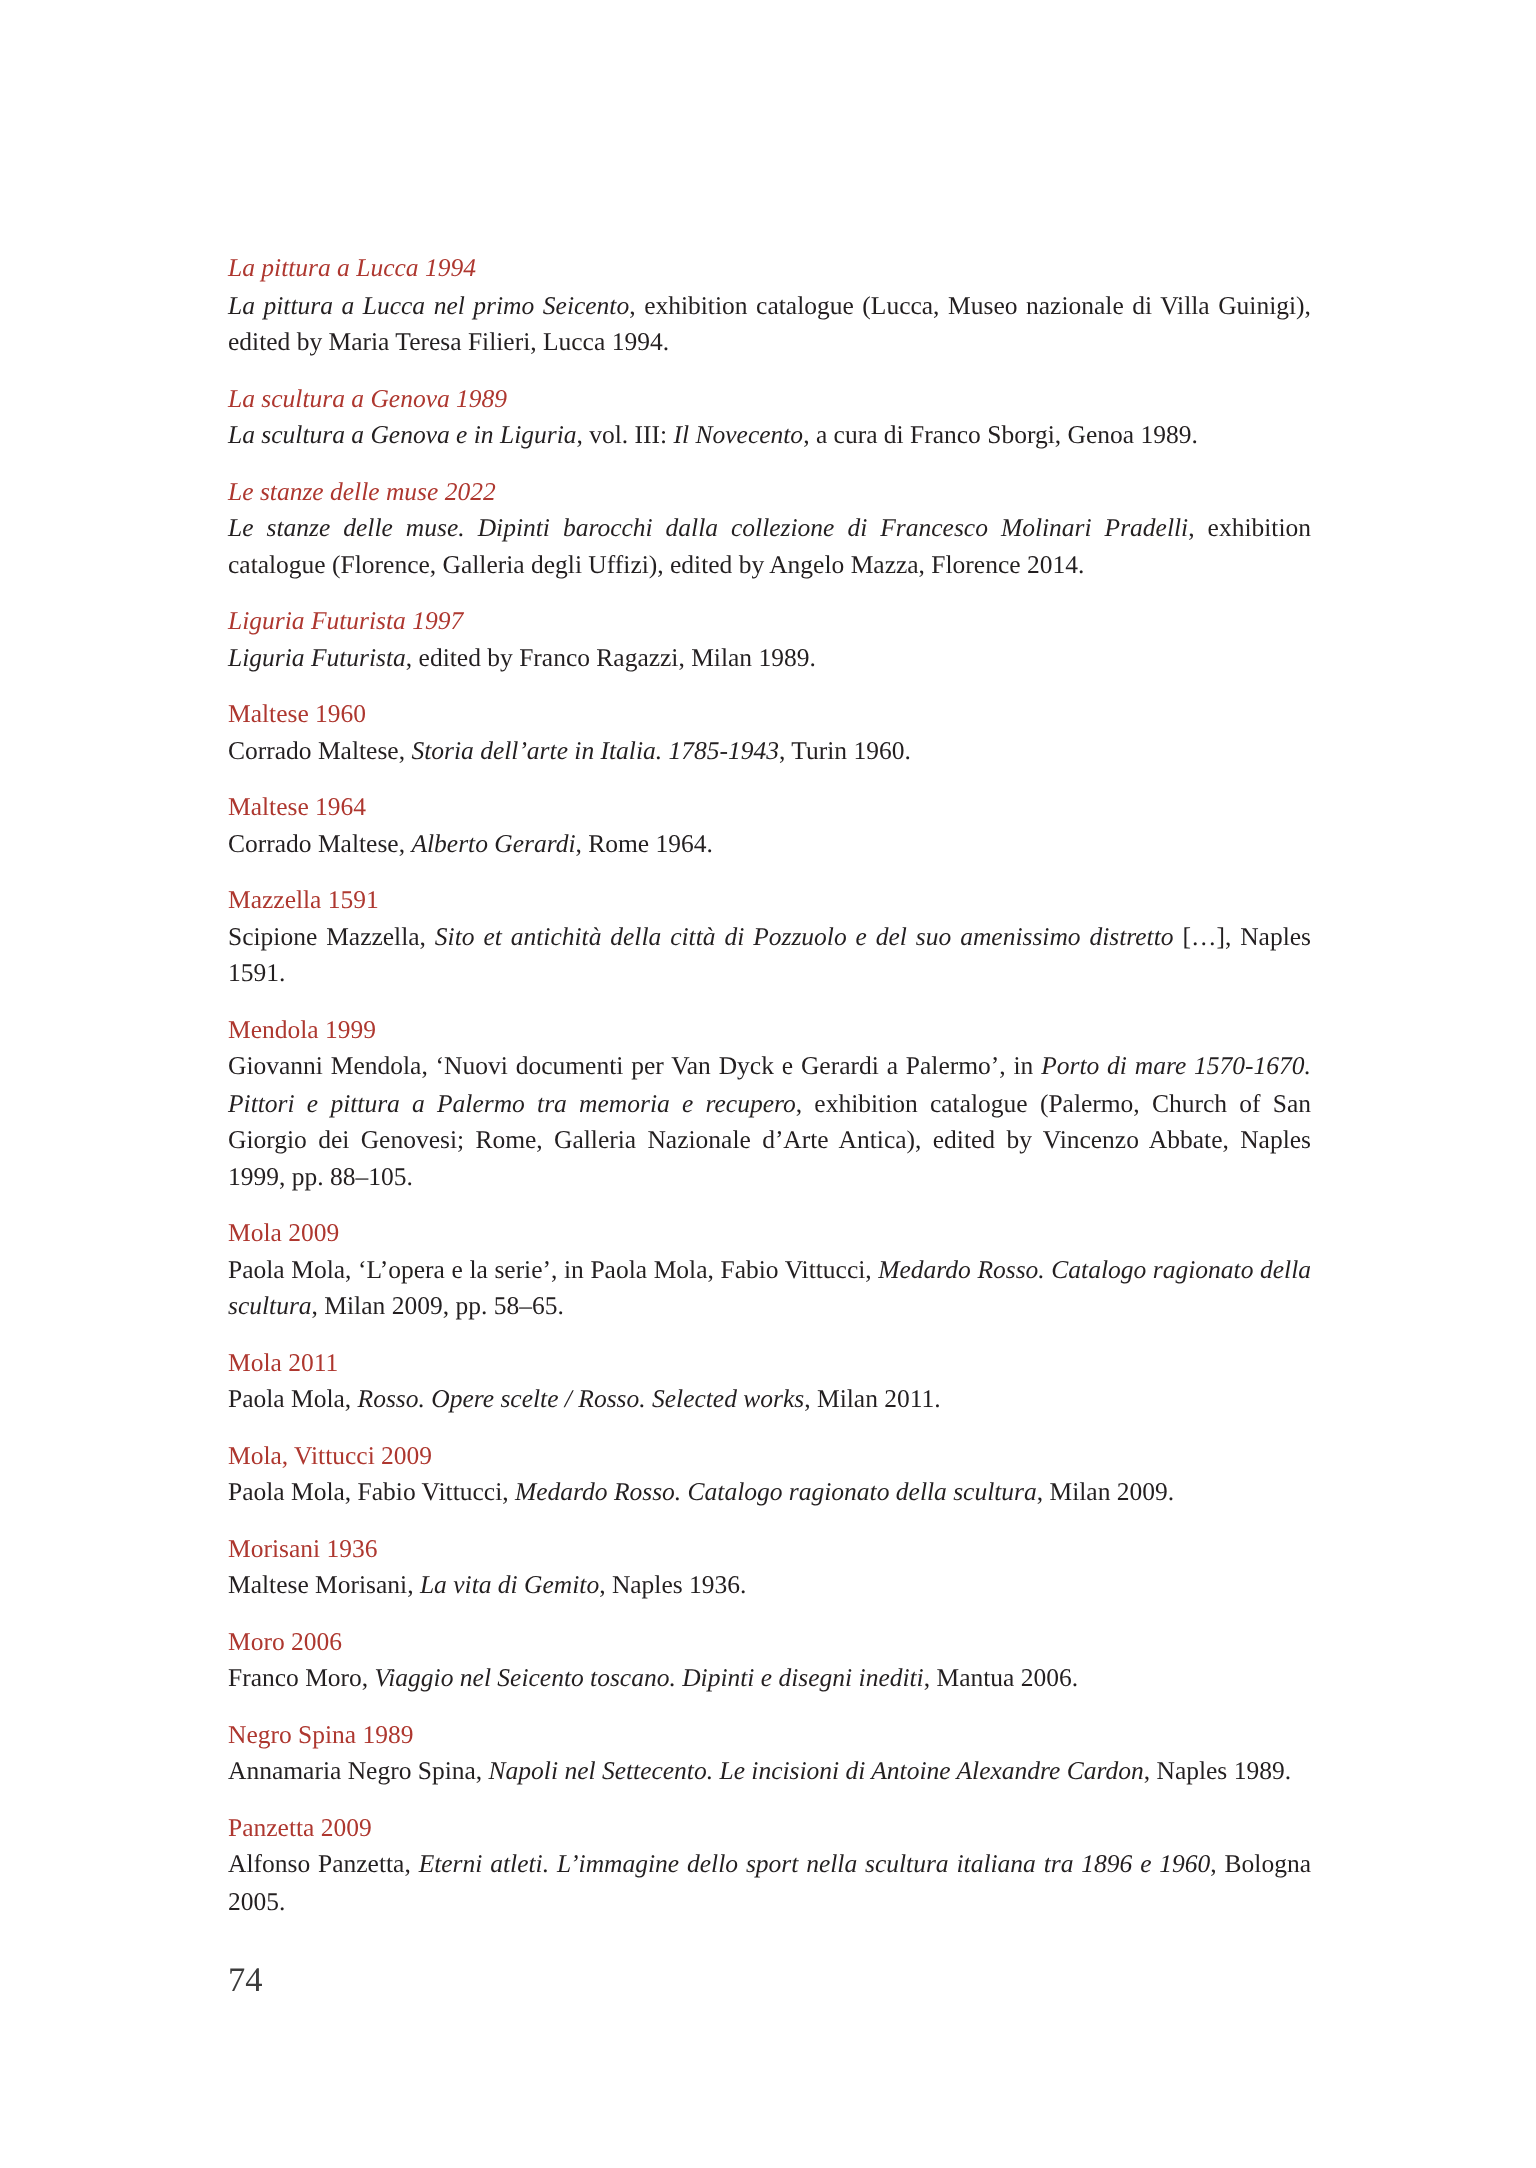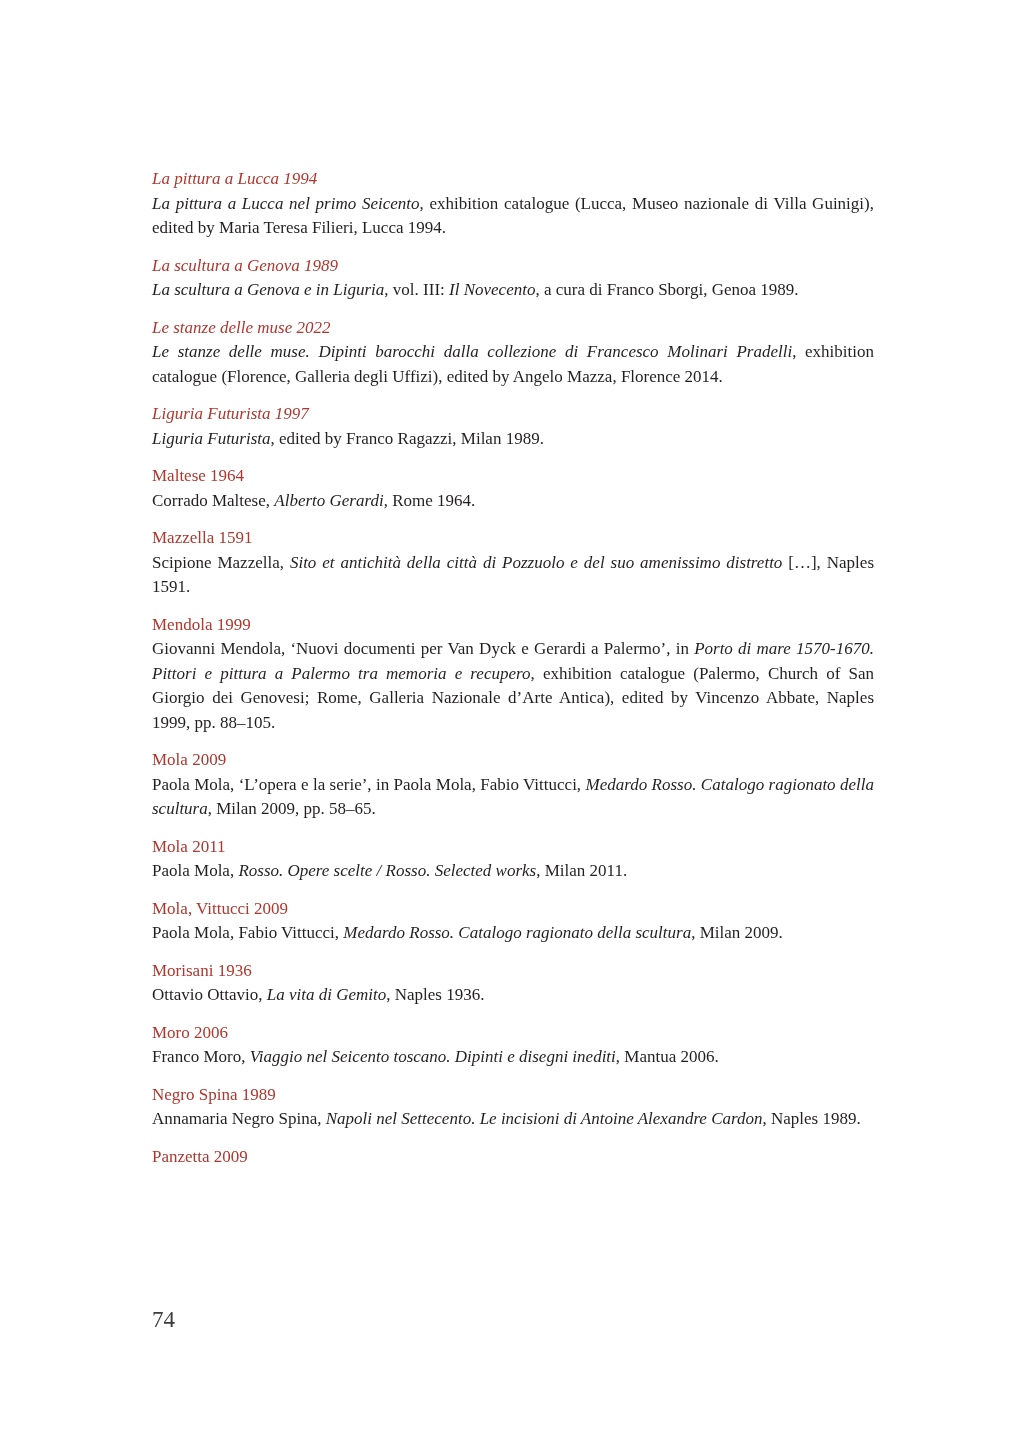--- a/index.html
+++ b/index.html
@@ -61,20 +61,24 @@
   <div class="entry">
     <div class="entry-header italic">Le stanze delle muse 2022</div>
     <div class="entry-body"><span class="seg it">Le stanze delle muse. Dipinti barocchi dalla collezione di Francesco Molinari Pradelli</span><span class="seg">, exhibition catalogue (Florence, Galleria degli Uffizi), edited by Angelo Mazza, Florence 2014.</span></div>
   </div>
 
   <div class="entry">
     <div class="entry-header italic">Liguria Futurista 1997</div>
     <div class="entry-body"><span class="seg it">Liguria Futurista</span><span class="seg">, edited by Franco Ragazzi, Milan 1989.</span></div>
   </div>
 
+  <div class="entry">
+    <div class="entry-header">Maltese 1960</div>
+    <div class="entry-body"><span class="seg">Corrado Maltese, </span><span class="seg it">Storia dell’arte in Italia. 1785-1943</span><span class="seg">, Turin 1960.</span></div>
+  </div>
 
   <div class="entry">
     <div class="entry-header">Maltese 1964</div>
     <div class="entry-body"><span class="seg">Corrado Maltese, </span><span class="seg it">Alberto Gerardi</span><span class="seg">, Rome 1964.</span></div>
   </div>
 
   <div class="entry">
     <div class="entry-header">Mazzella 1591</div>
     <div class="entry-body"><span class="seg">Scipione Mazzella, </span><span class="seg it">Sito et antichità della città di Pozzuolo e del suo amenissimo distretto</span><span class="seg"> […], Naples 1591.</span></div>
   </div>
@@ -94,31 +98,32 @@
     <div class="entry-body"><span class="seg">Paola Mola, </span><span class="seg it">Rosso. Opere scelte / Rosso. Selected works</span><span class="seg">, Milan 2011.</span></div>
   </div>
 
   <div class="entry">
     <div class="entry-header">Mola, Vittucci 2009</div>
     <div class="entry-body"><span class="seg">Paola Mola, Fabio Vittucci, </span><span class="seg it">Medardo Rosso. Catalogo ragionato della scultura</span><span class="seg">, Milan 2009.</span></div>
   </div>
 
   <div class="entry">
     <div class="entry-header">Morisani 1936</div>
-    <div class="entry-body"><span class="seg">Ottavio Ottavio, </span><span class="seg it">La vita di Gemito</span><span class="seg">, Naples 1936.</span></div>
+    <div class="entry-body"><span class="seg">Maltese Morisani, </span><span class="seg it">La vita di Gemito</span><span class="seg">, Naples 1936.</span></div>
   </div>
 
   <div class="entry">
     <div class="entry-header">Moro 2006</div>
     <div class="entry-body"><span class="seg">Franco Moro, </span><span class="seg it">Viaggio nel Seicento toscano. Dipinti e disegni inediti</span><span class="seg">, Mantua 2006.</span></div>
   </div>
 
   <div class="entry">
     <div class="entry-header">Negro Spina 1989</div>
     <div class="entry-body"><span class="seg">Annamaria Negro Spina, </span><span class="seg it">Napoli nel Settecento. Le incisioni di Antoine Alexandre Cardon</span><span class="seg">, Naples 1989.</span></div>
   </div>
 
   <div class="entry">
     <div class="entry-header">Panzetta 2009</div>
+    <div class="entry-body"><span class="seg">Alfonso Panzetta, </span><span class="seg it">Eterni atleti. L’immagine dello sport nella scultura italiana tra 1896 e 1960</span><span class="seg">, Bologna 2005.</span></div>
   </div>
 </div>
   <div class="page-number">74</div>
 </div>
 
 </body></html>

